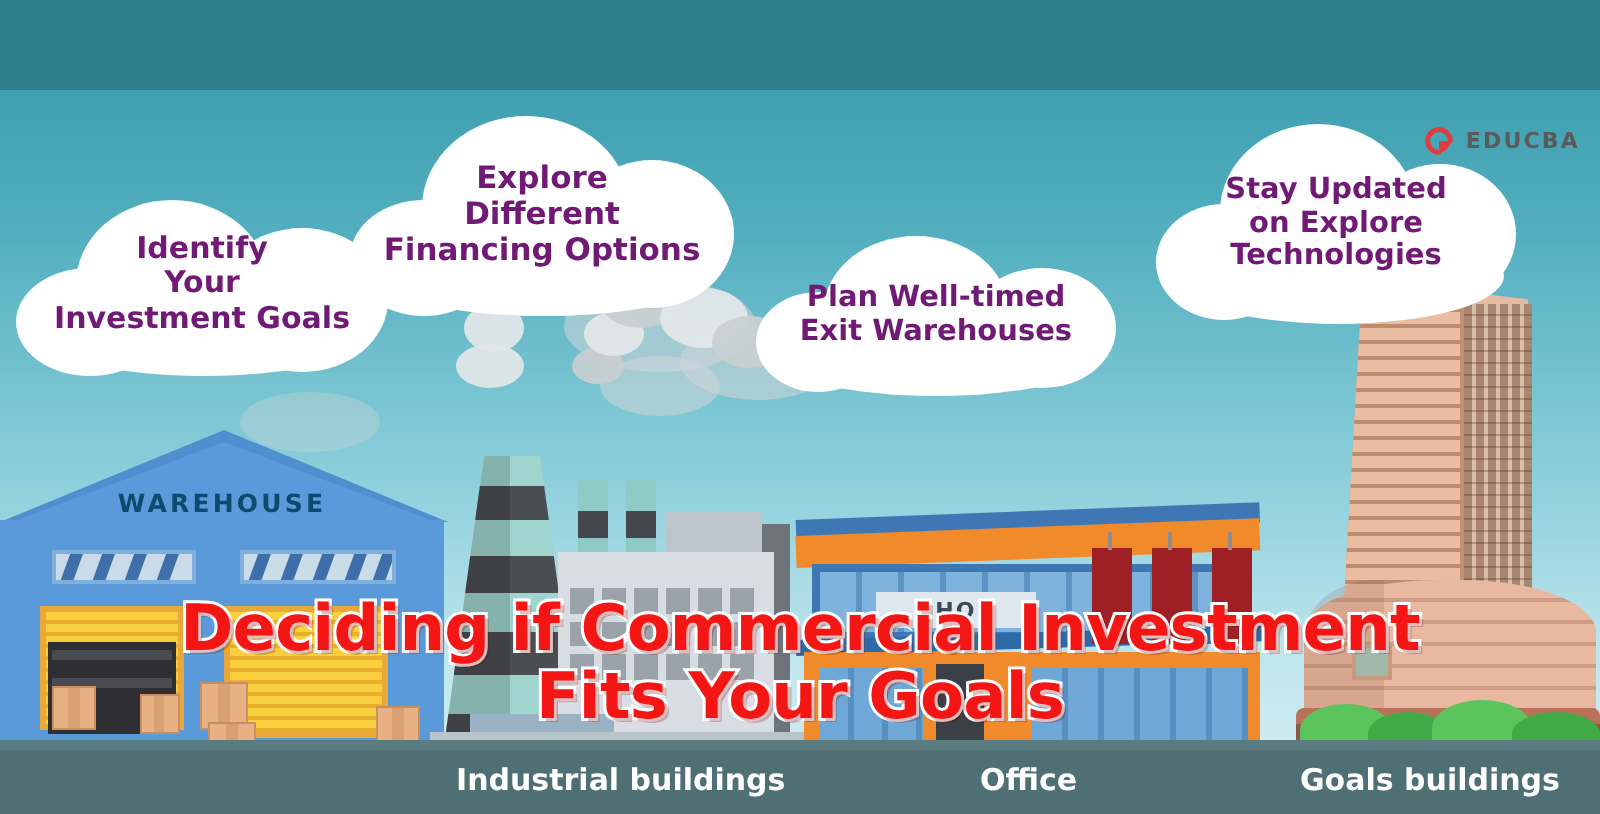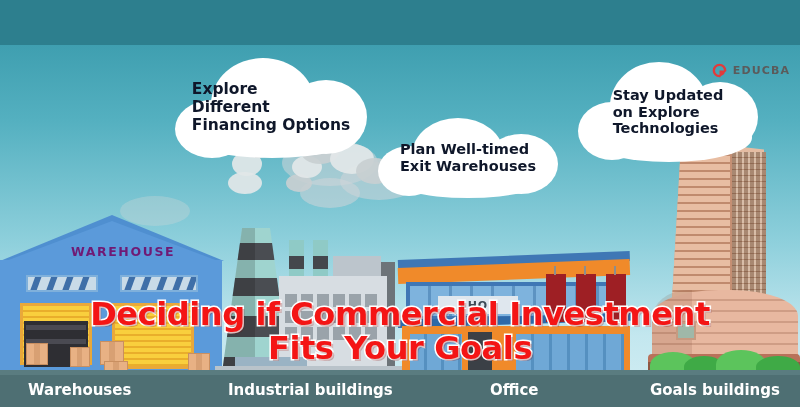--- a/index.html
+++ b/index.html
@@ -113,22 +113,23 @@
     border-radius: 50%;
   }
   .cloud-text {
     position: absolute;
     left: 0; top: 0;
     width: 100%; height: 100%;
     display: flex;
     flex-direction: column;
     align-items: center;
     justify-content: center;
-    color: #0f172a;
+    color: #701a75;
     font-weight: bold;
+    text-align: center;
     line-height: 1.16;
     z-index: 3;
     font-family: "DejaVu Sans", sans-serif;
     white-space: pre-line;
   }
 
   
   #cloud1 { left: 8px;  top: 96px;  width: 186px; height: 92px; }
   #cloud1 .cloud-text { font-size: 15px; padding-bottom: 2px; }
 
@@ -187,23 +188,22 @@
     border-right: 106px solid transparent;
     border-bottom: 40px solid #5b9ada;
   }
   .wh-body {
     position:absolute; left:0; top:45px; width:222px; height:120px;
     background:#5b9ada;
   }
   .wh-label {
     position:absolute; left:0; top:244px; width:222px;
     text-align:center; font-size:12.5px; font-weight:bold;
-    color:#701a75; letter-spacing:1.6px; z-index:26;
+    color:#0c4a6e; letter-spacing:1.6px; z-index:26;
     font-family:"DejaVu Sans", sans-serif;
-    padding-left:12px;
   }
   .wh-window {
     position:absolute; height:17px; background:#c9dbe8;
     border:2px solid #7fb0db; box-sizing:border-box;
     overflow:hidden;
   }
   .wh-window i {
     position:absolute; top:-6px; width:6px; height:30px;
     background:#3f6fa8; transform: rotate(20deg);
   }
@@ -504,25 +504,33 @@
   </div>
 
   <div class="bush" style="left:650px; top:352px; width:46px; height:26px;"></div>
   <div class="bush bush-d" style="left:684px; top:356px; width:40px; height:22px;"></div>
   <div class="bush" style="left:716px; top:350px; width:50px; height:28px;"></div>
   <div class="bush bush-d" style="left:756px; top:356px; width:44px; height:22px;"></div>
 
   <div class="ground-shadow"></div>
   <div class="ground"></div>
 
-  <div class="cat-label cat-w">Warehouses</div>
   <div class="cat-label cat-i">Industrial buildings</div>
   <div class="cat-label cat-r">Office</div>
   <div class="cat-label cat-o">Goals buildings</div>
 
+  <div class="cloud" id="cloud1">
+    <div class="cloud-body" style="left:0;    top:38px; width:74px; height:54px;"></div>
+    <div class="cloud-body" style="left:30px; top:4px;  width:96px; height:84px;"></div>
+    <div class="cloud-body" style="left:100px;top:18px; width:86px; height:72px;"></div>
+    <div class="cloud-body" style="left:12px; top:50px; width:164px; height:42px;"></div>
+    <div class="cloud-text">Identify
+Your
+Investment Goals</div>
+  </div>
 
   <div class="cloud" id="cloud2">
     <div class="cloud-body" style="left:0;    top:42px; width:74px; height:58px;"></div>
     <div class="cloud-body" style="left:36px; top:0;   width:104px;height:92px;"></div>
     <div class="cloud-body" style="left:110px;top:22px; width:82px; height:74px;"></div>
     <div class="cloud-body" style="left:10px; top:56px; width:174px;height:44px;"></div>
     <div class="cloud-text">Explore
 Different
 Financing Options</div>
   </div>

